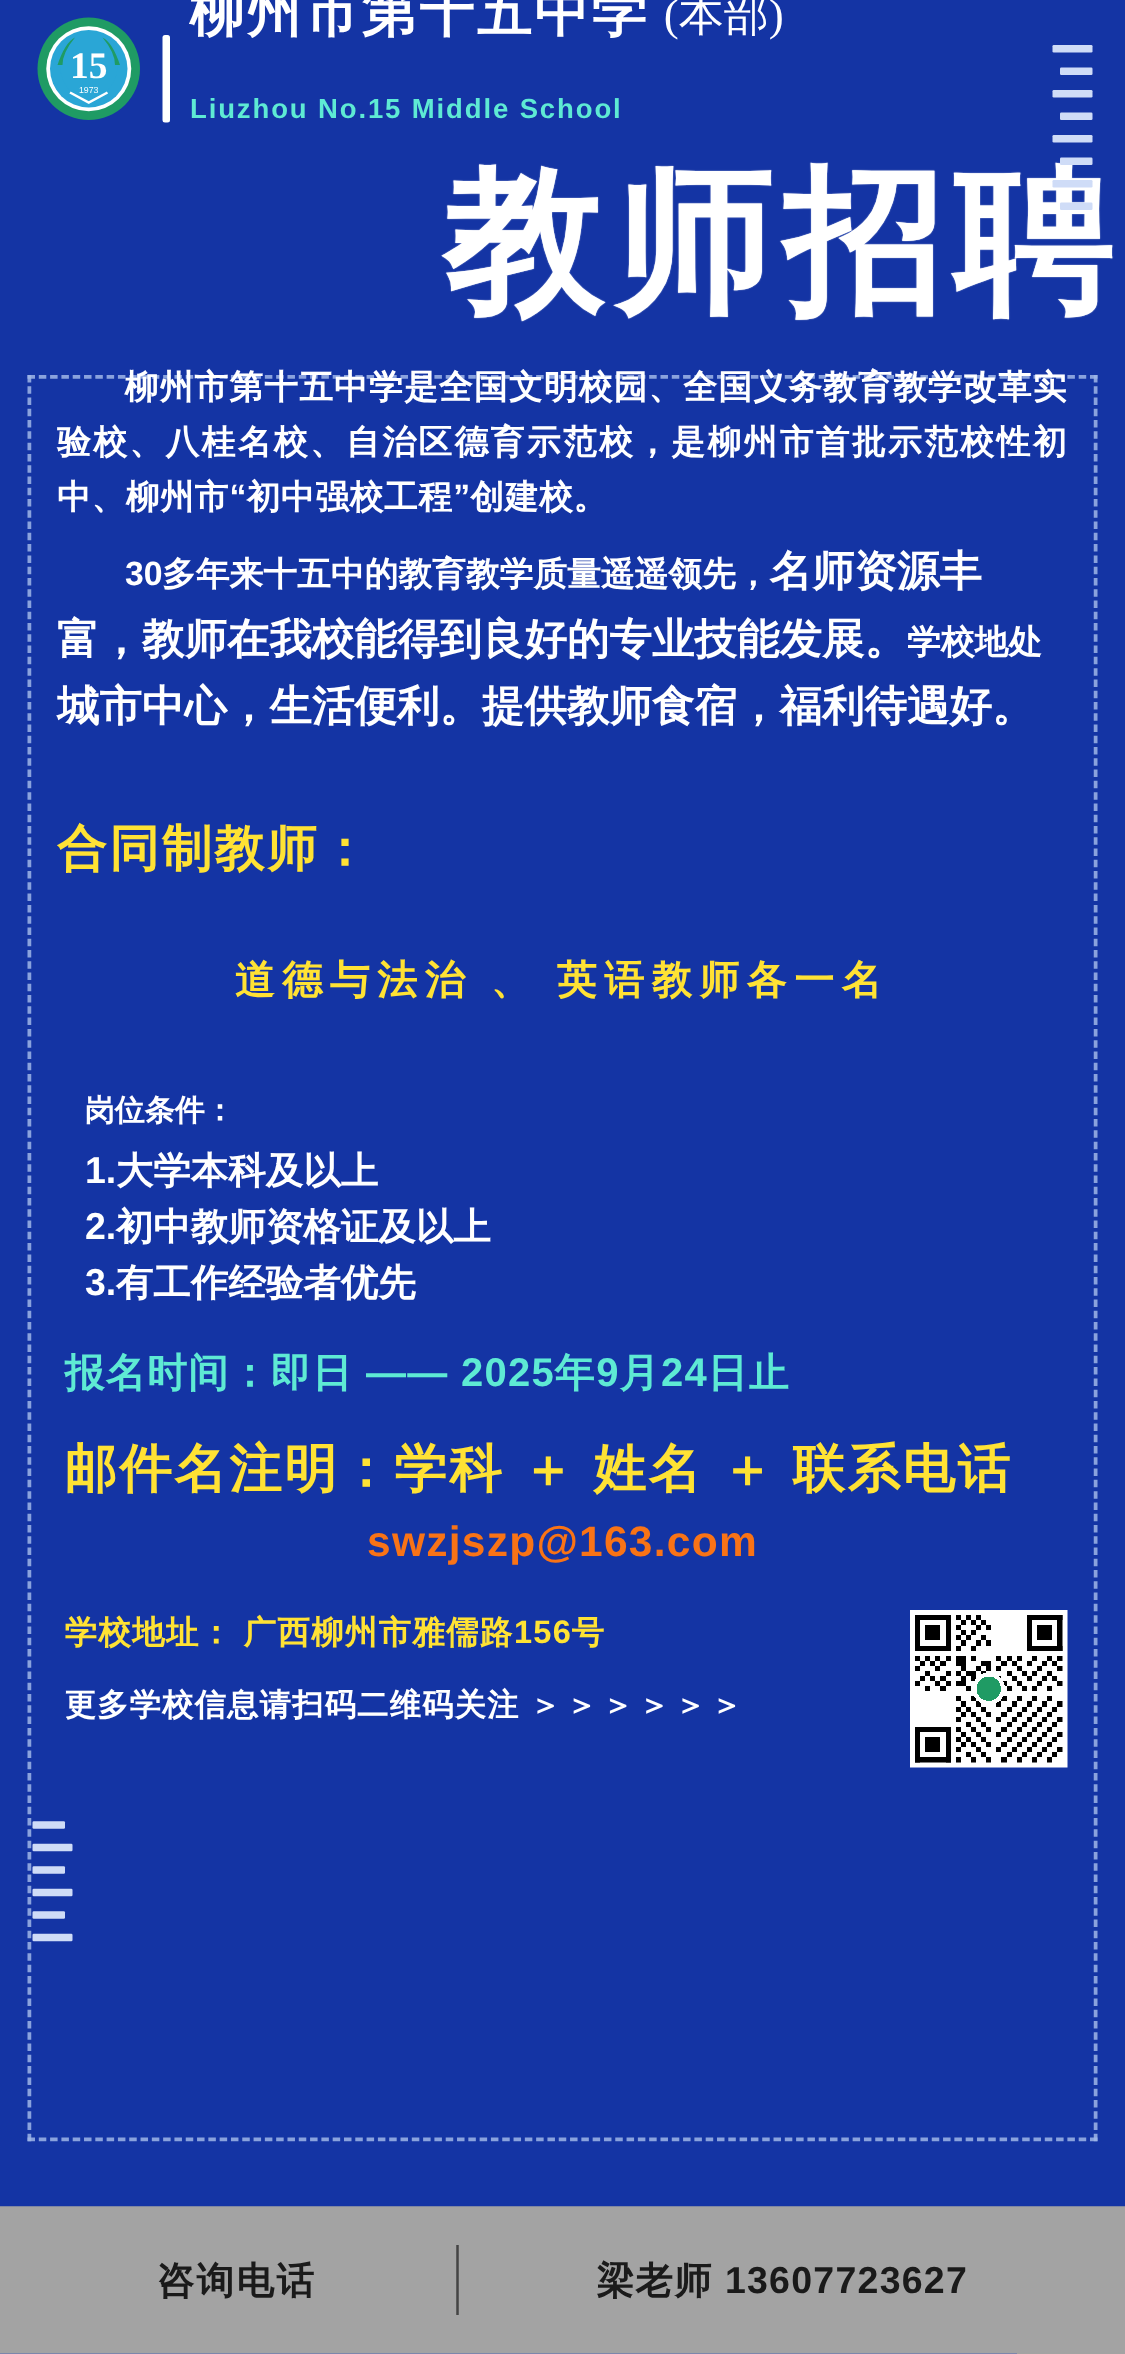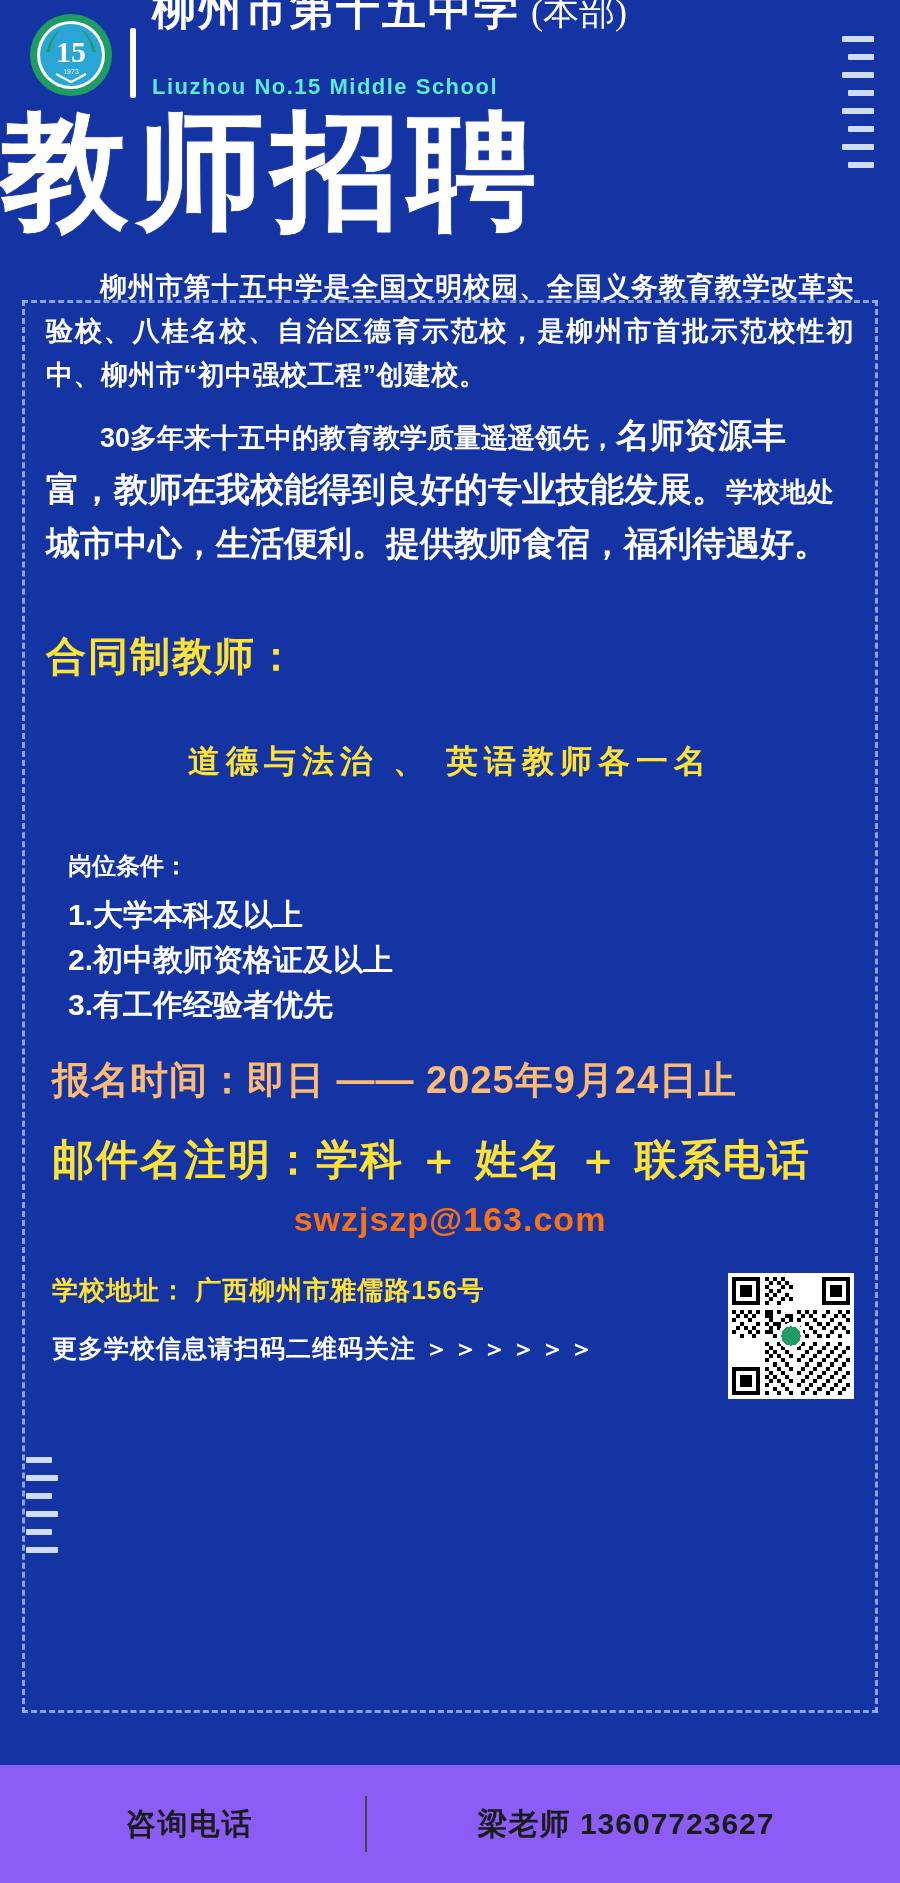--- a/index.html
+++ b/index.html
@@ -116,21 +116,22 @@
     margin-top: 16px;
     font-size: 22px;
     font-weight: bold;
     color: #5eead4;
     letter-spacing: 1.5px;
     font-family: "Liberation Sans", sans-serif;
   }
 
   
   .big-title {
-    text-align: left;
+    text-align: right;
+    margin-top: 22px;
     font-size: 128px;
     line-height: 1.05;
     font-weight: bold;
     color: #ffffff;
     letter-spacing: 8px;
     font-family: "DejaVu Sans", "Liberation Sans", sans-serif;
     text-shadow: 0 0 1px #ffffff;
   }
 
   
@@ -189,23 +190,23 @@
   }
   .req-item {
     font-size: 30px;
     font-weight: bold;
     line-height: 1.5;
   }
 
   .deadline {
     margin-top: 28px;
     padding-left: 6px;
-    font-size: 38px;
-    font-weight: bold;
-    color: #fdba74;
+    font-size: 32px;
+    font-weight: bold;
+    color: #5eead4;
     letter-spacing: 1px;
   }
   .mail-note {
     margin-top: 26px;
     padding-left: 6px;
     font-size: 42px;
     font-weight: bold;
     color: #ffe234;
     letter-spacing: 2px;
   }
@@ -254,21 +255,21 @@
   }
   .qr svg { display: block; }
 
   
   .footer {
     position: absolute;
     left: 0;
     right: 0;
     bottom: 0;
     height: 118px;
-    background: #8b5cf6;
+    background: #a3a3a3;
     display: flex;
     align-items: center;
     justify-content: center;
     gap: 0;
   }
   .footer-inner {
     display: flex;
     align-items: center;
     width: 100%;
     justify-content: space-around;

